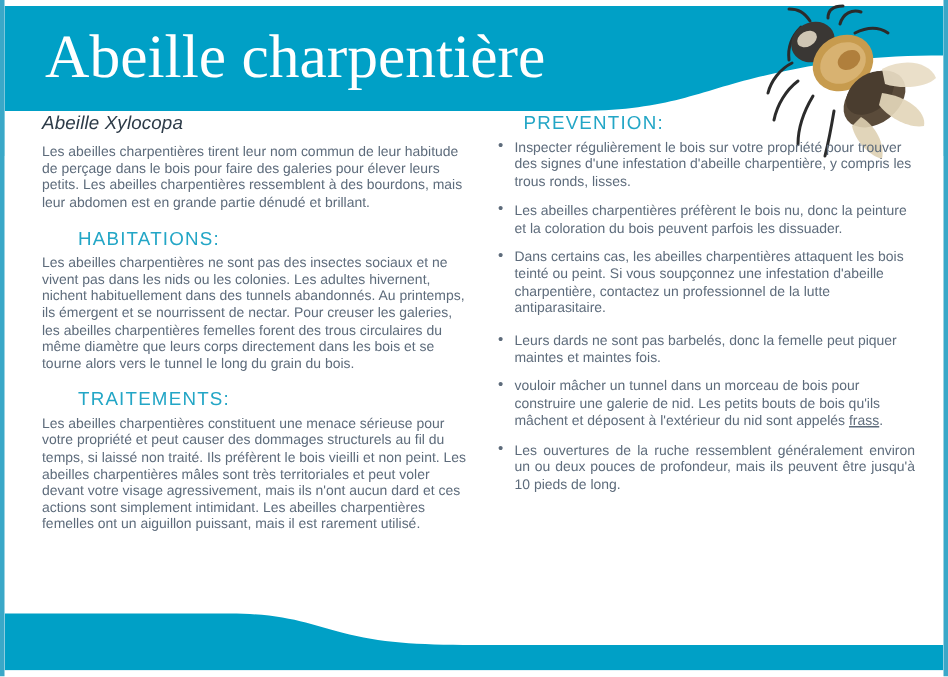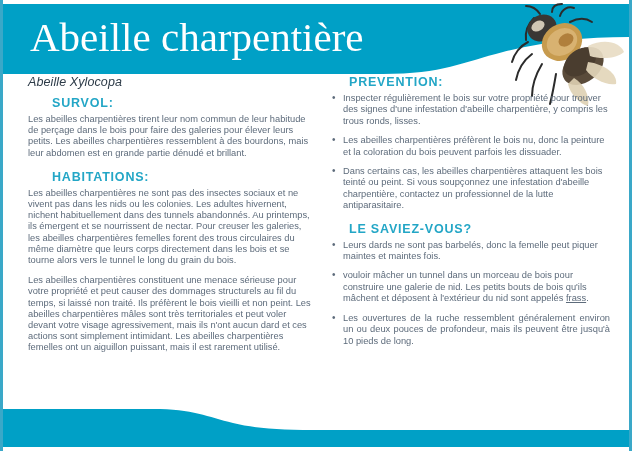--- a/index.html
+++ b/index.html
@@ -82,21 +82,21 @@
   .subtitle{
     font-family:"Liberation Sans", sans-serif;
     font-style:italic;
     font-size:12.5px;
     color:#2d3b48;
     margin:0 0 7px 0;
     letter-spacing:0.1px;
   }
   .section-head{
     font-family:"Liberation Sans", sans-serif;
-    font-weight:bold;
+    font-weight:normal;
     font-size:12.5px;
     color:#23a6c6;
     letter-spacing:0.8px;
     margin:0 0 4px 0;
     padding-left:24px;
   }
   #col-right .section-head{margin-top:0;}
   .para{
     font-family:"Liberation Sans", sans-serif;
     font-size:9.3px;
@@ -173,47 +173,46 @@
       <path d="M74,76 C84,82 90,94 88,104 C80,102 70,92 68,82 Z" fill="#ded0b2" opacity="0.9"></path>
     </g>
   </svg>
 
   <div id="content">
 
     <div id="col-left" class="col">
       <div class="subtitle">Abeille Xylocopa</div>
 
       <div>
-        <div class="section-head">SURVOL:</div>
         <p class="para">Les abeilles charpentières tirent leur nom commun de leur habitude de perçage dans le bois pour faire des galeries pour élever leurs petits. Les abeilles charpentières ressemblent à des bourdons, mais leur abdomen est en grande partie dénudé et brillant.</p>
       </div>
 
       <div>
         <div class="section-head spacer-head">HABITATIONS:</div>
         <p class="para">Les abeilles charpentières ne sont pas des insectes sociaux et ne vivent pas dans les nids ou les colonies. Les adultes hivernent, nichent habituellement dans des tunnels abandonnés. Au printemps, ils émergent et se nourrissent de nectar. Pour creuser les galeries, les abeilles charpentières femelles forent des trous circulaires du même diamètre que leurs corps directement dans les bois et se tourne alors vers le tunnel le long du grain du bois.</p>
       </div>
 
       <div>
+        <div class="section-head spacer-head">TRAITEMENTS:</div>
         <p class="para">Les abeilles charpentières constituent une menace sérieuse pour votre propriété et peut causer des dommages structurels au fil du temps, si laissé non traité. Ils préfèrent le bois vieilli et non peint. Les abeilles charpentières mâles sont très territoriales et peut voler devant votre visage agressivement, mais ils n'ont aucun dard et ces actions sont simplement intimidant. Les abeilles charpentières femelles ont un aiguillon puissant, mais il est rarement utilisé.</p>
       </div>
     </div>
 
     <div id="col-right" class="col">
 
       <div>
         <div class="section-head">PREVENTION:</div>
         <ul class="bullets">
           <li>Inspecter régulièrement le bois sur votre propriété pour trouver des signes d'une infestation d'abeille charpentière, y compris les trous ronds, lisses.</li>
           <li>Les abeilles charpentières préfèrent le bois nu, donc la peinture et la coloration du bois peuvent parfois les dissuader.</li>
           <li>Dans certains cas, les abeilles charpentières attaquent les bois teinté ou peint. Si vous soupçonnez une infestation d'abeille charpentière, contactez un professionnel de la lutte antiparasitaire.</li>
         </ul>
       </div>
 
       <div>
-        <div class="section-head spacer-head">LE SAVIEZ-VOUS?</div>
         <ul class="bullets">
           <li>Leurs dards ne sont pas barbelés, donc la femelle peut piquer maintes et maintes fois.</li>
           <li id="bullet-frass">vouloir mâcher un tunnel dans un morceau de bois pour construire une galerie de nid. Les petits bouts de bois qu'ils mâchent et déposent à l'extérieur du nid sont appelés <u class="underlined">frass</u>.</li>
           <li class="justified">Les ouvertures de la ruche ressemblent généralement environ un ou deux pouces de profondeur, mais ils peuvent être jusqu'à 10 pieds de long.</li>
         </ul>
       </div>
 
     </div>
   </div>
 

